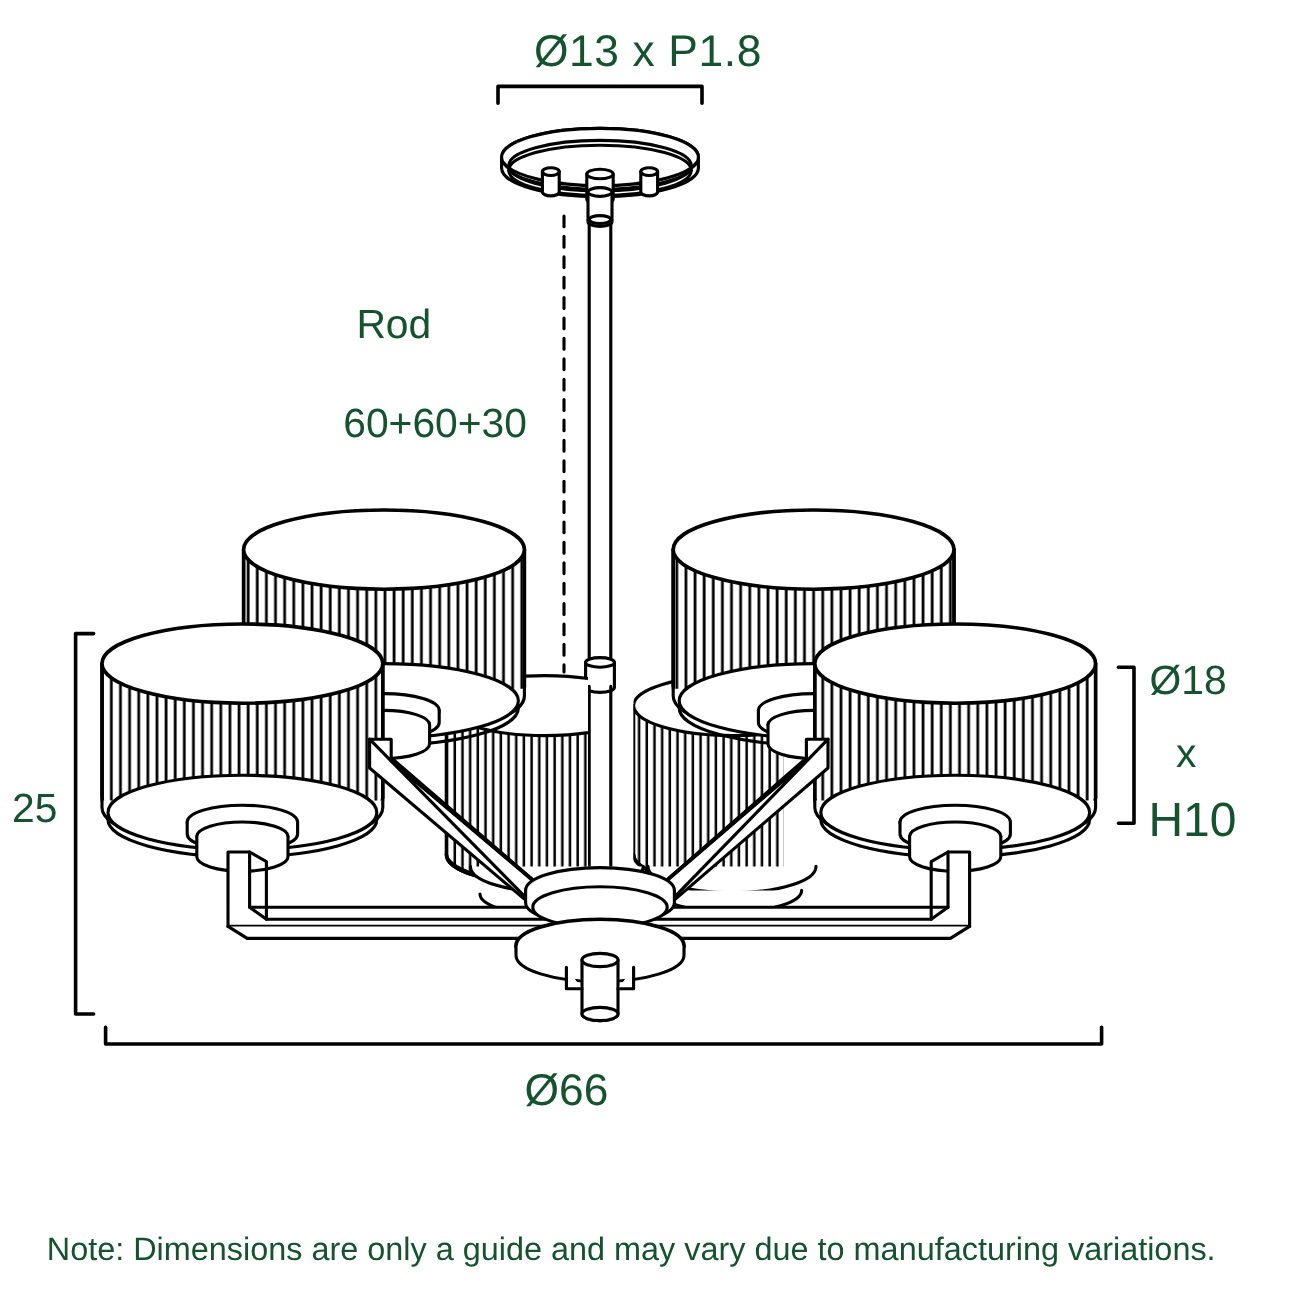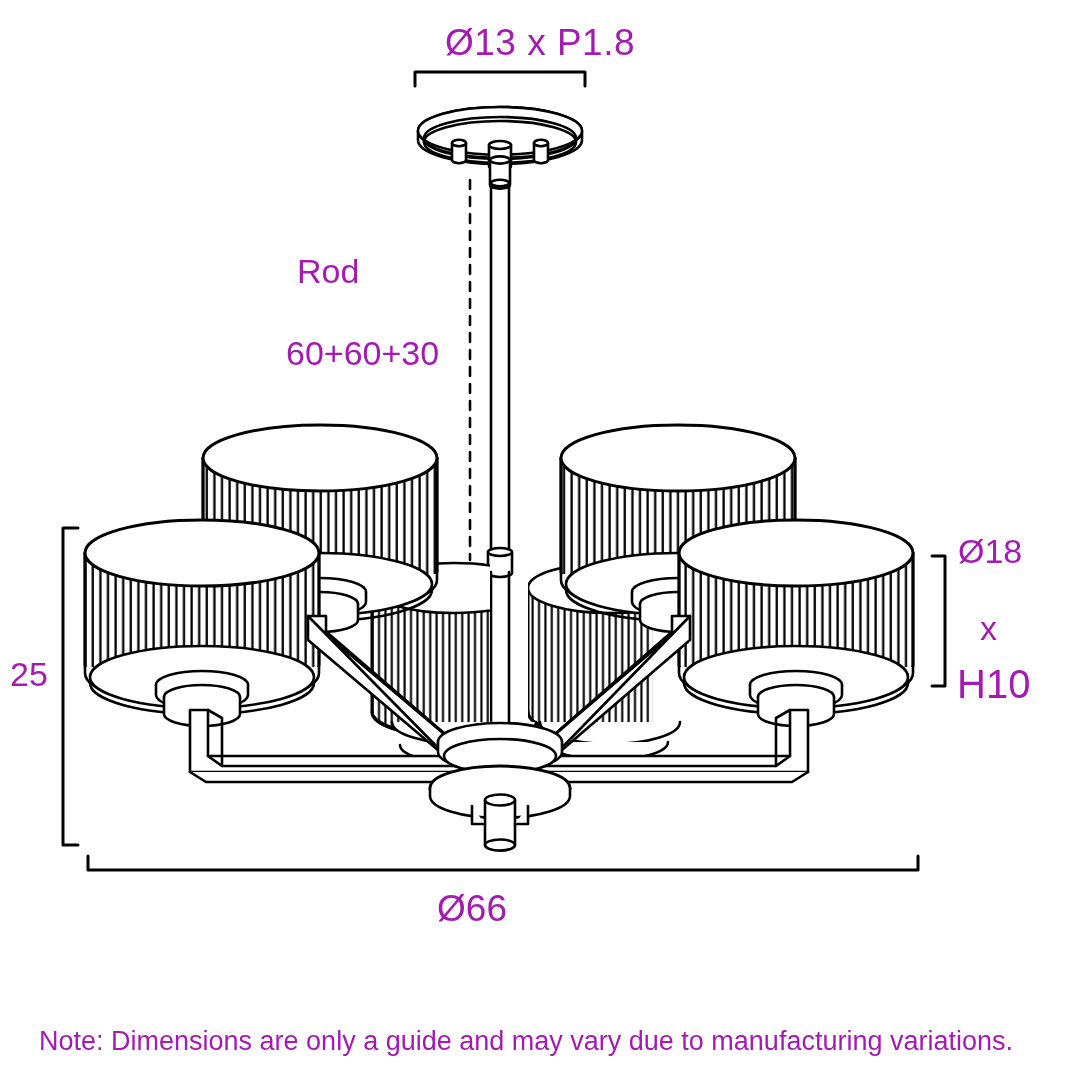--- a/index.html
+++ b/index.html
@@ -1,25 +1,25 @@
 <!DOCTYPE html>
 <html><head>
 <meta charset="utf-8">
 <title>Chandelier Technical Drawing</title>
 <style>
   html,body{margin:0;padding:0;background:#ffffff;}
   body{width:1080px;height:1080px;overflow:hidden;
        font-family:"Liberation Sans", sans-serif;color:#000;}
   #stage{position:relative;width:1080px;height:1080px;background:#fff;}
   #drawing{position:absolute;left:0;top:0;width:1080px;height:1080px;}
-  .lbl{position:absolute;white-space:pre;color:#a21caf;}
+  .lbl{position:absolute;white-space:pre;color:#14532d;}
   #lbl-thread{left:0;top:22px;width:1080px;text-align:center;font-size:37px;letter-spacing:0.5px;}
   #lbl-rod-1{left:286px;top:252px;font-size:34px;margin-left:11px;}
   #lbl-rod-2{left:286px;top:307px;font-size:34px;margin-top:27px;}
-  #lbl-dia18{left:958px;top:532px;font-size:34px;}
+  #lbl-dia18{left:958px;top:548px;font-size:34px;}
   #lbl-x{left:980px;top:609px;font-size:34px;}
   #lbl-h10{left:957px;top:662px;font-size:40px;}
   #lbl-25{left:10px;top:655px;font-size:34px;}
   #lbl-dia66{left:0;top:888px;width:944px;text-align:center;font-size:37px;}
   #lbl-note{left:0;top:1026px;width:1052px;text-align:center;font-size:27px;
             font-family:"Liberation Sans", sans-serif;}
 </style>
 </head>
 <body>
 

